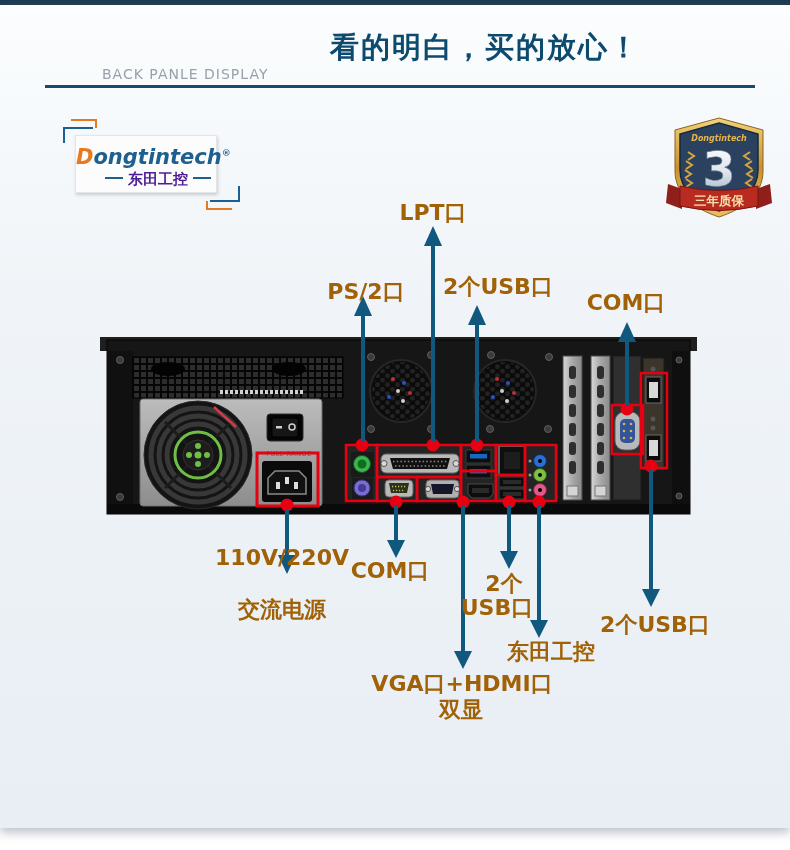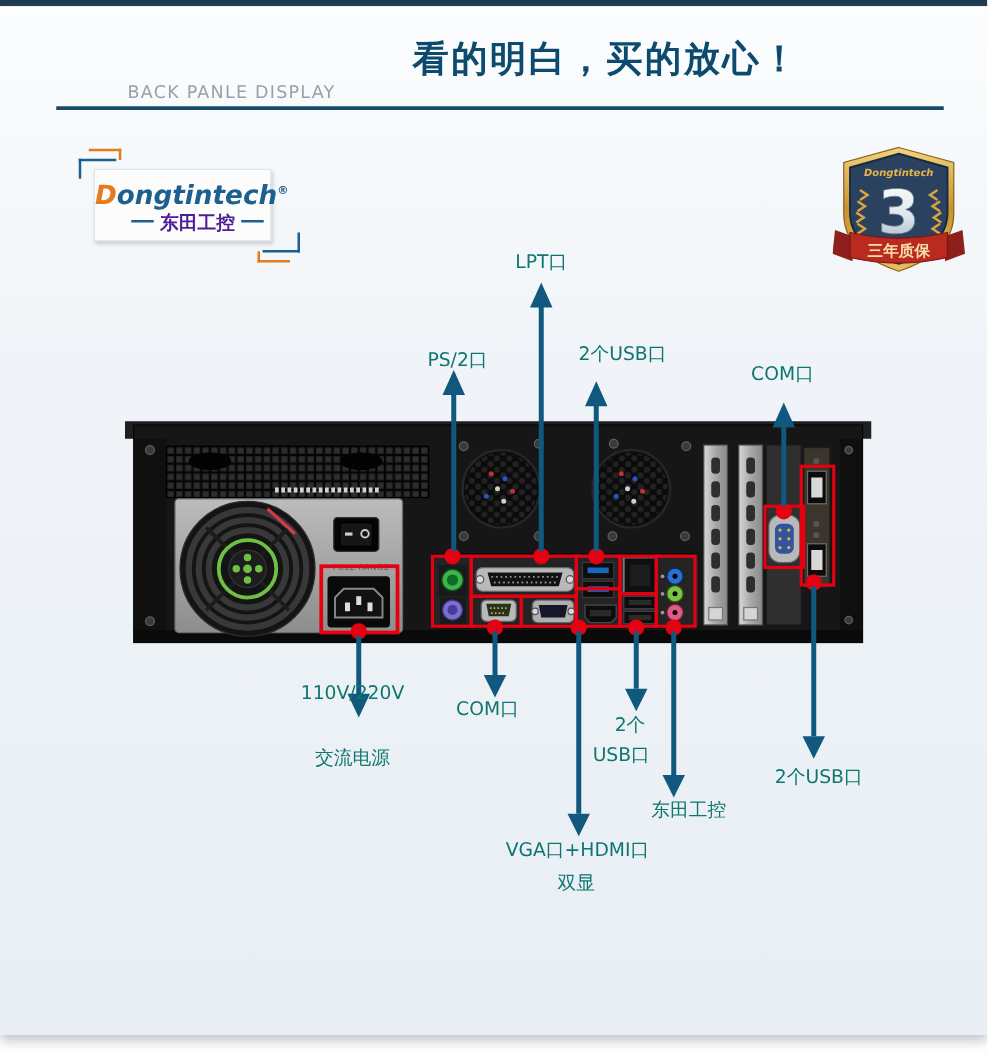--- a/index.html
+++ b/index.html
@@ -24,22 +24,22 @@
   .dash { display:inline-block; width:18px; height:0; border-top:2.5px solid #1d5f8f; vertical-align:middle; margin:0 5px 3px 5px; }
   .corner { position:absolute; }
   .c-blue-tl { left:0; top:11px; width:30px; height:16px; border-left:2px solid #1d5f8f; border-top:2px solid #1d5f8f; }
   .c-orange-tl { left:8px; top:3px; width:26px; height:9px; border-top:2px solid #e87a1e; border-right:2px solid #e87a1e; }
   .c-blue-br { left:147px; top:70px; width:30px; height:16px; border-right:2px solid #1d5f8f; border-bottom:2px solid #1d5f8f; }
   .c-orange-br { left:143px; top:85px; width:26px; height:9px; border-bottom:2px solid #e87a1e; border-left:2px solid #e87a1e; }
 
   .badge { position:absolute; left:666px; top:116px; width:106px; height:104px; }
 
   .scene { position:absolute; left:0; top:0; }
-  .lbl { position:absolute; transform:translateX(-50%); font-size:15px; font-weight:400;
-         color:#0f766e; white-space:nowrap; line-height:1.1; }
+  .lbl { position:absolute; transform:translateX(-50%); font-size:22px; font-weight:700;
+         color:#a16207; white-space:nowrap; line-height:1.1; }
 </style>
 </head>
 <body>
 
 <div class="stage">
   <div class="top-bar"></div>
   <div class="section"></div>
 
   <div class="page-subtitle">BACK PANLE DISPLAY</div>
   <div class="divider"></div>

